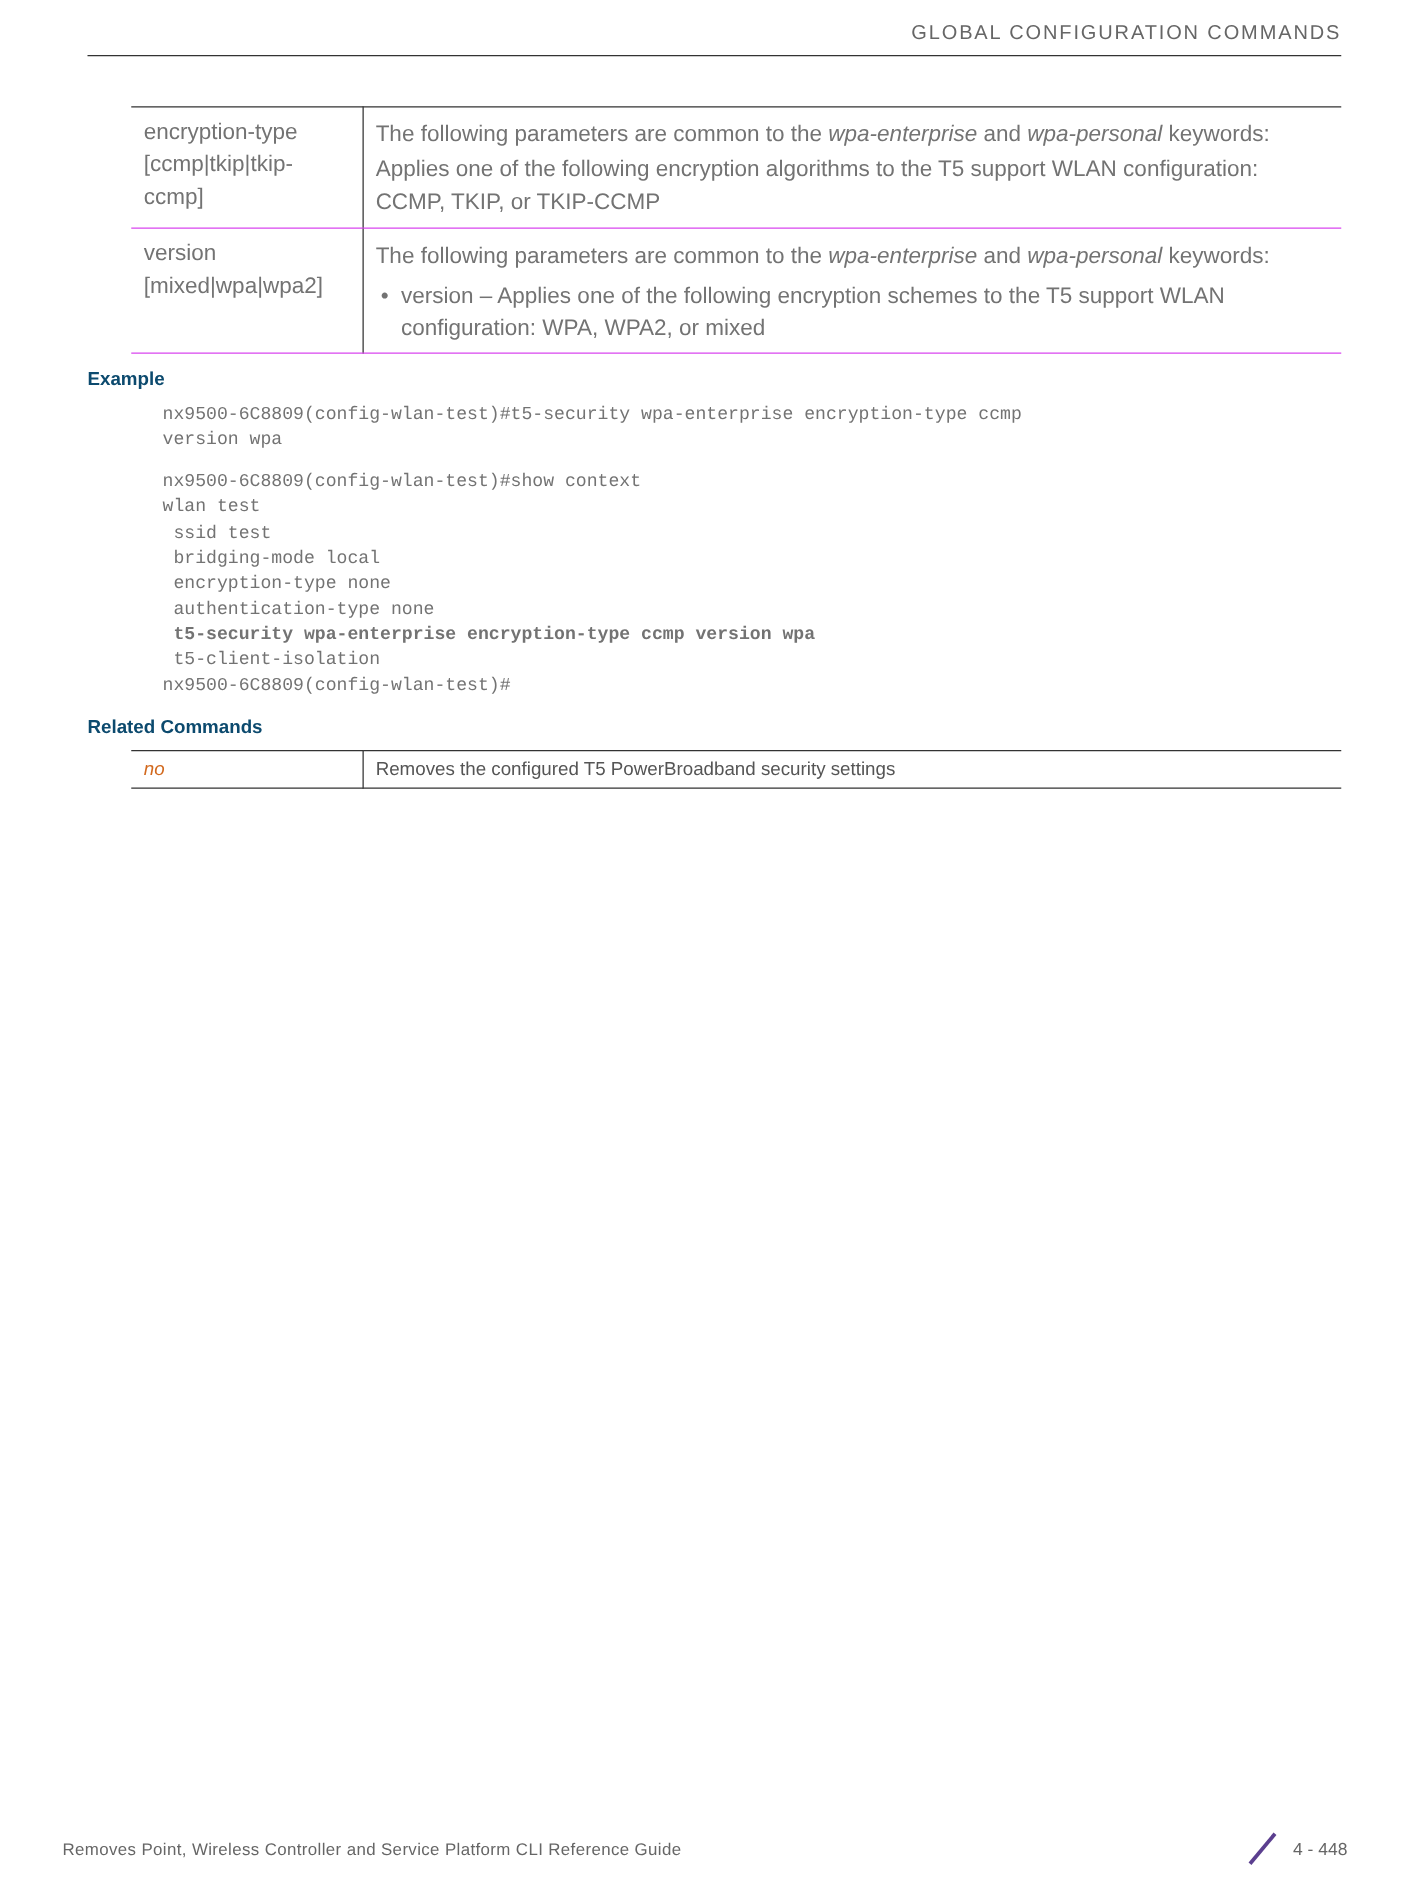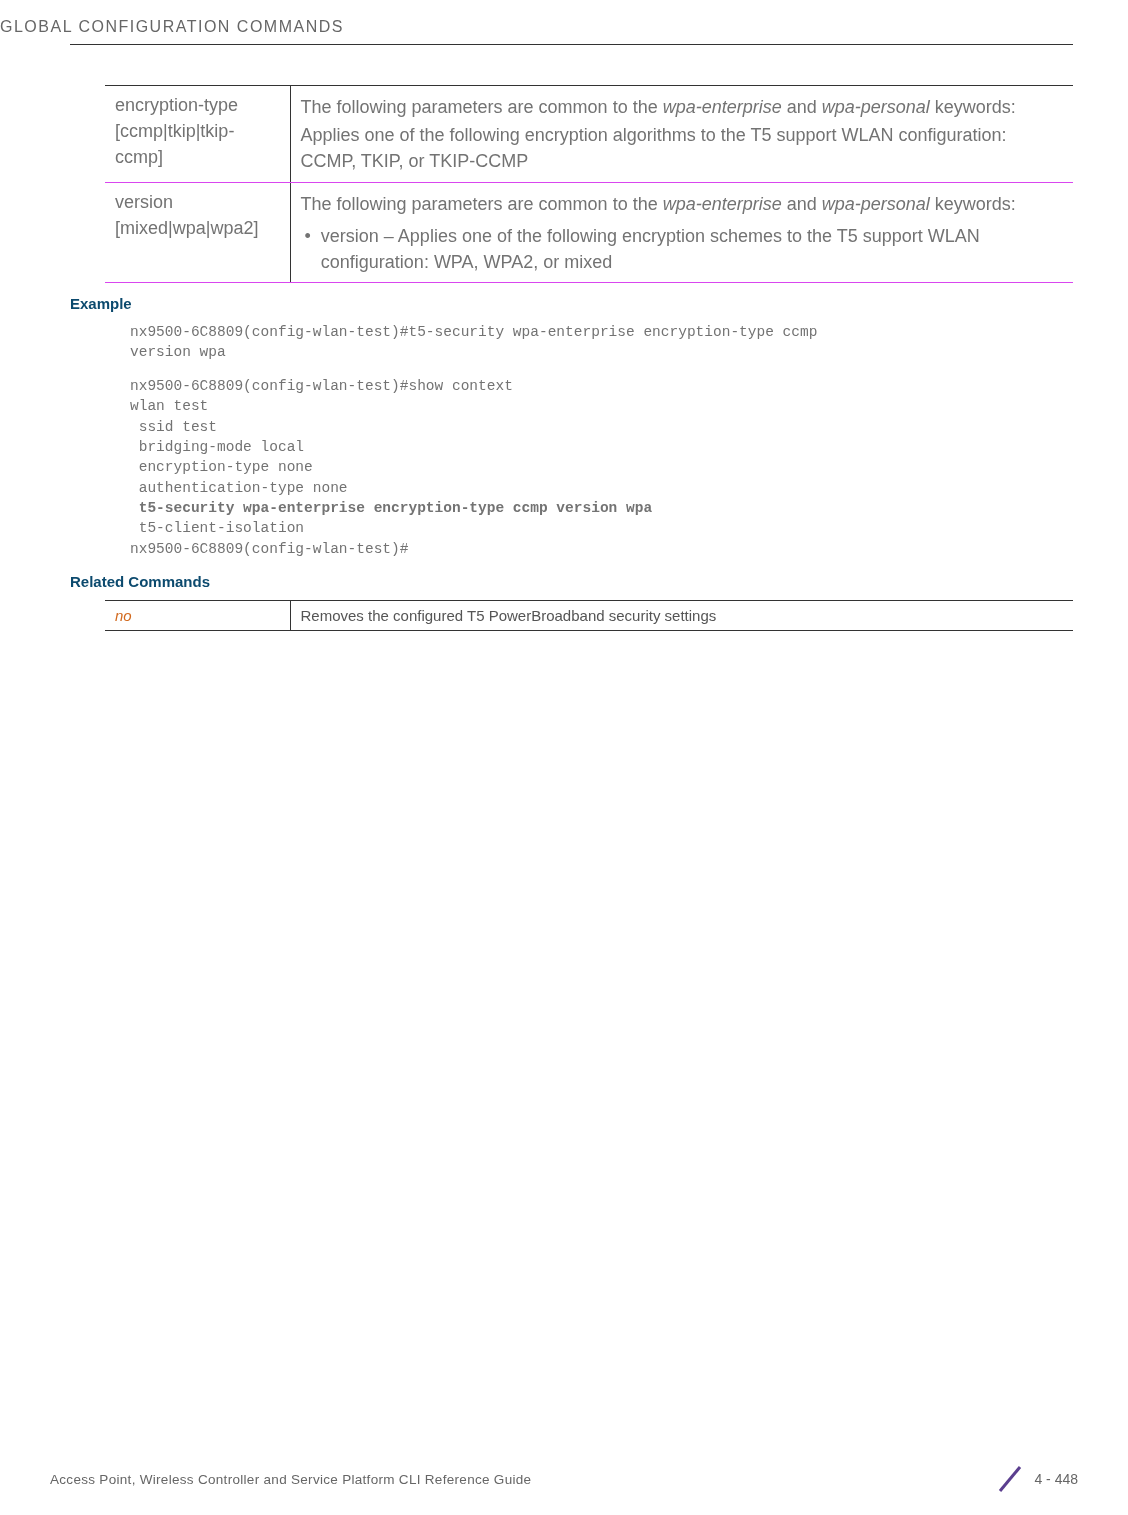--- a/index.html
+++ b/index.html
@@ -10,20 +10,21 @@
     body {
       font-family: Arial, Helvetica, sans-serif;
       font-size: 14px;
       color: #333;
       background: #fff;
       width: 1128px;
       height: 1515px;
       position: relative;
     }
     .page-header {
+      text-align: right;
       padding: 18px 55px 8px 0;
       font-size: 16px;
       letter-spacing: 1.5px;
       color: #666;
       font-weight: 300;
     }
     .header-line {
       border-top: 1px solid #333;
       margin: 0 55px 0 70px;
     }
@@ -192,21 +193,21 @@
       <td>no</td>
       <td>Removes the configured T5 PowerBroadband security settings</td>
     </tr>
   </tbody>
     </table>
 
 </div>
 
 <div class="footer">
   <div class="footer-line">
-    <div class="footer-text">Access Point, Wireless Controller and Service Platform CLI Reference Guide</div>
+    <div class="footer-text">Removes Point, Wireless Controller and Service Platform CLI Reference Guide</div>
     <div class="page-num-wrap">
       <svg class="slash-icon" viewBox="0 0 32 32">
         <line x1="6" y1="28" x2="26" y2="4" stroke="#5b3f8f" stroke-width="3"></line>
       </svg>
       <span class="page-num">4 - 448</span>
     </div>
   </div>
 </div>
 
 </body></html>

